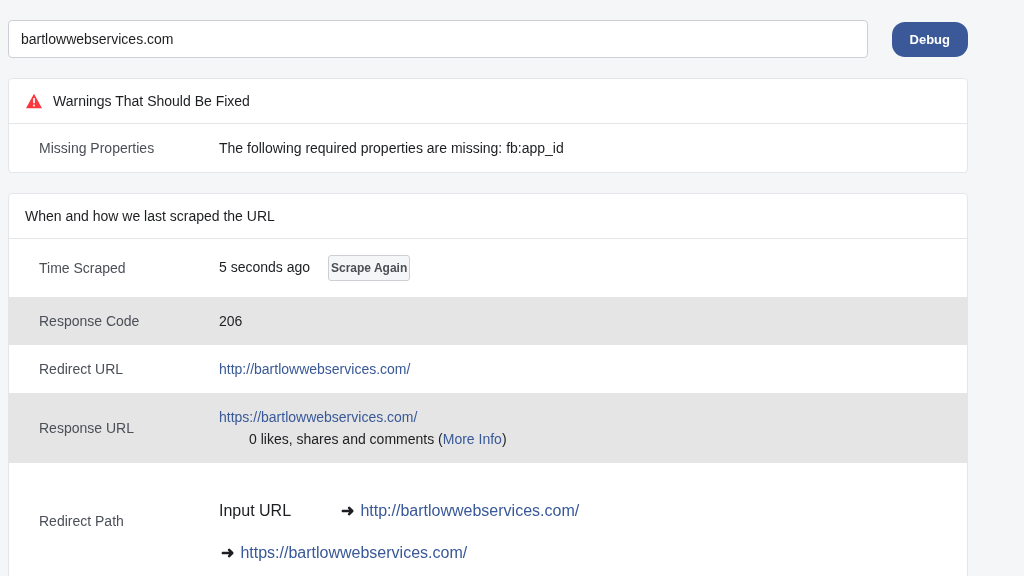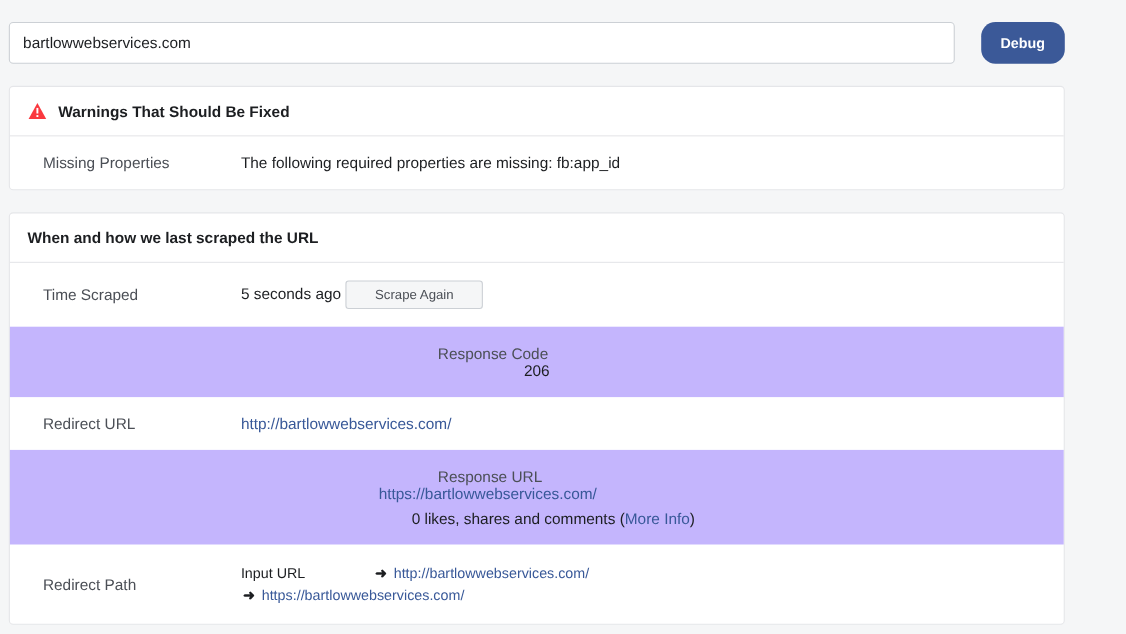--- a/index.html
+++ b/index.html
@@ -3,21 +3,21 @@
   <meta charset="utf-8">
   <style>
     * { box-sizing: border-box; margin: 0; padding: 0; }
     body {
       font-family: Helvetica, Arial, sans-serif;
       background: #f5f6f7;
       font-size: 13px;
       color: #1c1e21;
     }
     .wrap { width: 960px; margin-left: 8px; }
-    .topbar { display: flex; gap: 24px; padding: 20px 0 20px 0; }
+    .topbar { display: flex; gap: 24px; padding: 20px 0 20px 0; align-items: center; }
     .url-input {
       flex: 1;
       padding: 10px 12px;
       border: 1px solid #ccd0d5;
       border-radius: 4px;
       font-size: 14px;
       background: #fff;
       color: #1c1e21;
     }
     .debug-btn {
@@ -32,48 +32,49 @@
     }
     .card {
       background: #fff;
       border: 1px solid #e5e6e9;
       border-radius: 4px;
       margin-bottom: 20px;
     }
     .card-hdr {
       padding: 14px 16px;
       border-bottom: 1px solid #e5e6e9;
-      font-weight: bold;
+      font-weight: normal;
       font-size: 14px;
       color: #1c1e21;
       display: flex;
       align-items: center;
       gap: 10px;
     }
     .tri-icon {
       width: 18px; height: 16px;
       display: inline-block;
     }
     .kv { display:flex; padding: 16px 30px; align-items:center; }
-    .kv.alt { background:#c4b5fd;flex-direction:column; }
+    .kv.alt { background:#e5e5e5; }
     .kv .k { width: 180px; color:#4b4f56; font-size:14px; }
     .kv .v { flex:1; font-size:14px; color:#1c1e21; }
     .link { color:#385898; text-decoration:none; }
     .scrape-btn {
       display:inline-block;
       border:1px solid #ccd0d5;
       background:#f5f6f7;
       color:#4b4f56;
-      font-weight:normal;
+      font-weight:bold;
       font-size:12px;
-      padding:5px 26px;
+      padding:5px 2px;
       border-radius:3px;
+      margin-left:14px;
       cursor:pointer;
     }
-    .redir-row { display:flex; align-items:center; line-height:20px; font-size:13px; }
+    .redir-row { display:flex; align-items:center; line-height:20px; font-size:16px;margin-top:22px; }
     .redir-lbl { width:120px; color:#1c1e21; }
     .arrow { margin:0 6px 0 2px; color:#1c1e21; font-weight:bold; }
     .social { font-size:14px; color:#1c1e21; margin-top:6px;margin-left:30px; }
   </style>
 </head>
 <body>
 
 <div class="wrap">
 
   <div class="topbar">

